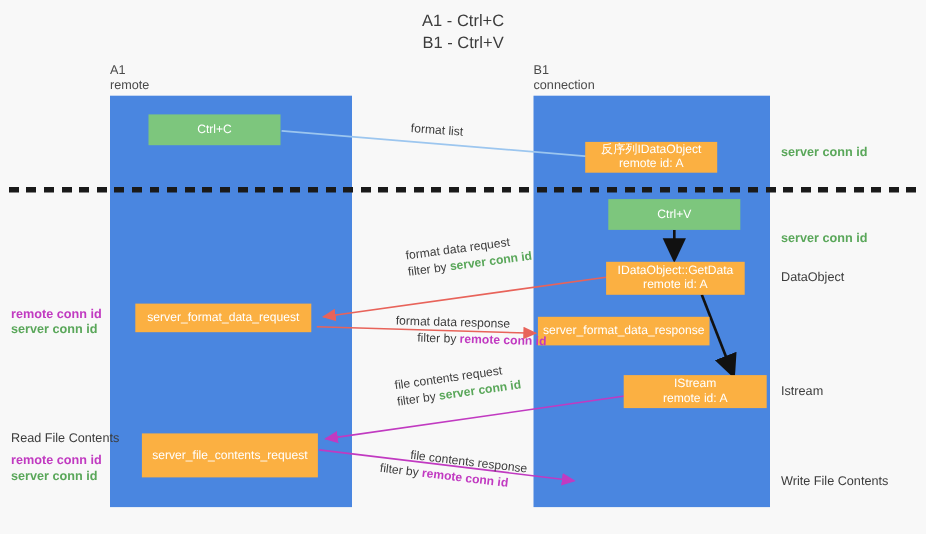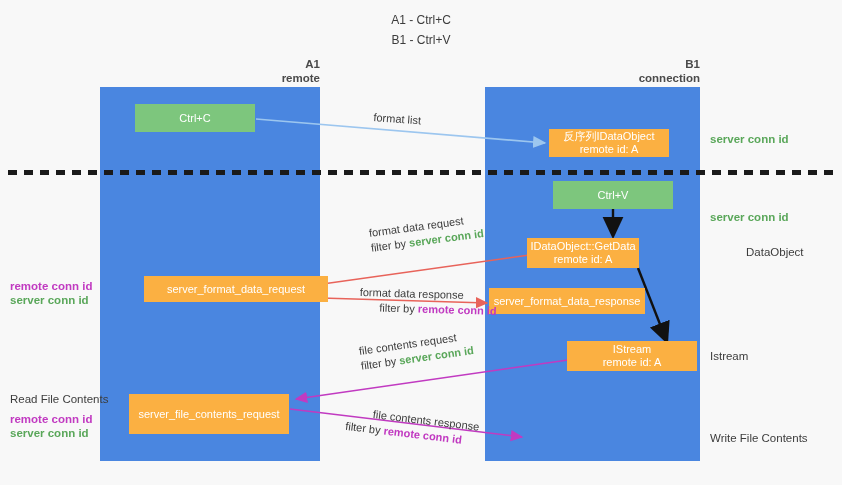--- a/index.html
+++ b/index.html
@@ -8,31 +8,31 @@
     background:#f8f8f8;
     font-family:"Liberation Sans","DejaVu Sans",sans-serif;
     overflow:hidden;
     position:relative;
   }
   #stage{position:absolute;left:0;top:0;width:842px;height:485px;}
 
   
   .title{
     position:absolute;left:0;top:10px;width:842px;
-    text-align:center;color:#3c3c3c;font-size:12px;line-height:20px;
+    text-align:center;color:#3c3c3c;font-size:15px;line-height:20px;
   }
 
   
   .lane{position:absolute;background:#4a86e0;}
   .lane-a{left:100px;top:87px;width:220px;height:374px;}
   .lane-b{left:485px;top:87px;width:215px;height:374px;}
 
   .lane-head{
-    position:absolute;text-align:right;color:#4a4a4a;
-    font-size:11.5px;line-height:14px;font-weight:bold;
+    position:absolute;text-align:left;color:#4a4a4a;
+    font-size:11.5px;line-height:14px;
   }
   .lane-head-a{left:100px;top:57px;width:220px;}
   .lane-head-b{left:485px;top:57px;width:215px;}
 
   
   .divider{
     position:absolute;left:8px;top:170px;width:826px;height:5px;
     background-image:repeating-linear-gradient(to right,#1a1a1a 0 9px,transparent 9px 16px);
   }
 
@@ -109,57 +109,57 @@
 
     <line x1="568" y1="360" x2="296" y2="399" stroke="#c13ac1" stroke-width="1.5" marker-end="url(#mk-mag)"></line>
 
     <line x1="290" y1="409" x2="522" y2="437" stroke="#c13ac1" stroke-width="1.5" marker-end="url(#mk-mag)"></line>
   </svg>
 
   <div class="node green" style="left:135px;top:104px;width:120px;height:28px;">
     <span>Ctrl+C</span>
   </div>
 
-  <div class="node orange" style="left:144px;top:276px;width:184px;height:26px;">
+  <div class="node orange" style="left:123px;top:276px;width:160px;height:26px;">
     <span>server_format_data_request</span>
   </div>
 
   <div class="node orange" style="left:129px;top:394px;width:160px;height:40px;">
     <span>server_file_contents_request</span>
   </div>
 
-  <div class="node orange" style="left:549px;top:129px;width:120px;height:28px;flex-direction:column;">
+  <div class="node orange" style="left:532px;top:129px;width:120px;height:28px;flex-direction:column;">
     <span>反序列IDataObject</span>
     <span>remote id: A</span>
   </div>
 
   <div class="node green" style="left:553px;top:181px;width:120px;height:28px;">
     <span>Ctrl+V</span>
   </div>
 
-  <div class="node orange" style="left:527px;top:238px;width:112px;height:30px;flex-direction:column;">
+  <div class="node orange" style="left:551px;top:238px;width:126px;height:30px;flex-direction:column;">
     <span>IDataObject::GetData</span>
     <span>remote id: A</span>
   </div>
 
   <div class="node orange" style="left:489px;top:288px;width:156px;height:26px;">
     <span>server_format_data_response</span>
   </div>
 
   <div class="node orange" style="left:567px;top:341px;width:130px;height:30px;flex-direction:column;">
     <span>IStream</span>
     <span>remote id: A</span>
   </div>
 
 
   <div class="divider"></div>
 
   <div class="side green-t" style="left:710px;top:132px;">server conn id</div>
   <div class="side green-t" style="left:710px;top:210px;">server conn id</div>
-  <div class="side" style="left:746px;top:245px;">DataObject</div>
+  <div class="side" style="left:710px;top:245px;">DataObject</div>
   <div class="side" style="left:710px;top:349px;">Istream</div>
   <div class="side" style="left:710px;top:431px;">Write File Contents</div>
 
   <div class="side mag-t" style="left:10px;top:279px;">remote conn id</div>
   <div class="side green-t" style="left:10px;top:293px;">server conn id</div>
 
   <div class="side" style="left:10px;top:392px;">Read File Contents</div>
   <div class="side mag-t" style="left:10px;top:412px;">remote conn id</div>
   <div class="side green-t" style="left:10px;top:426px;">server conn id</div>
 

